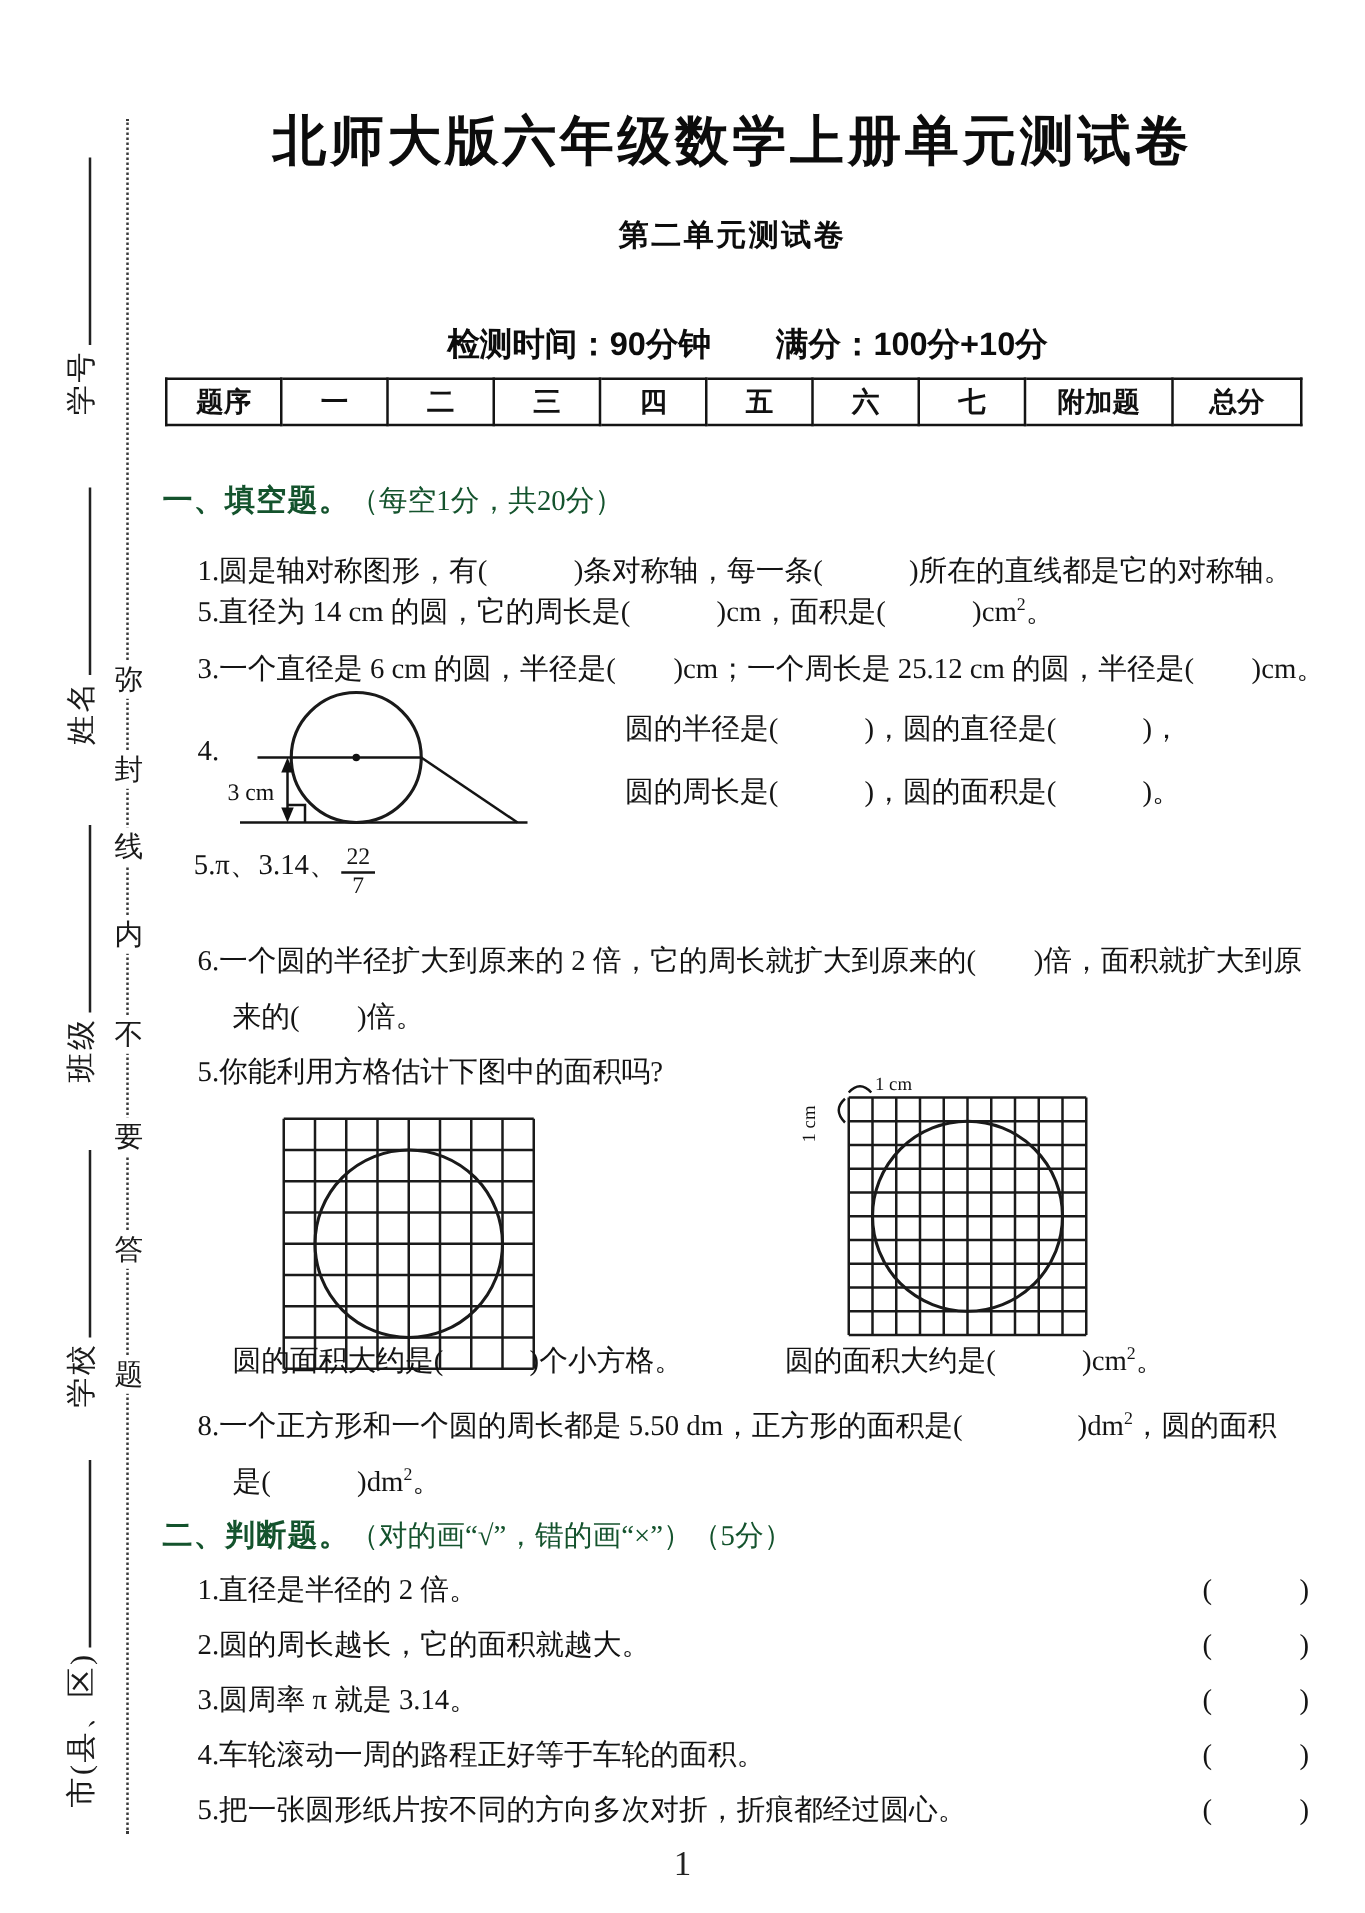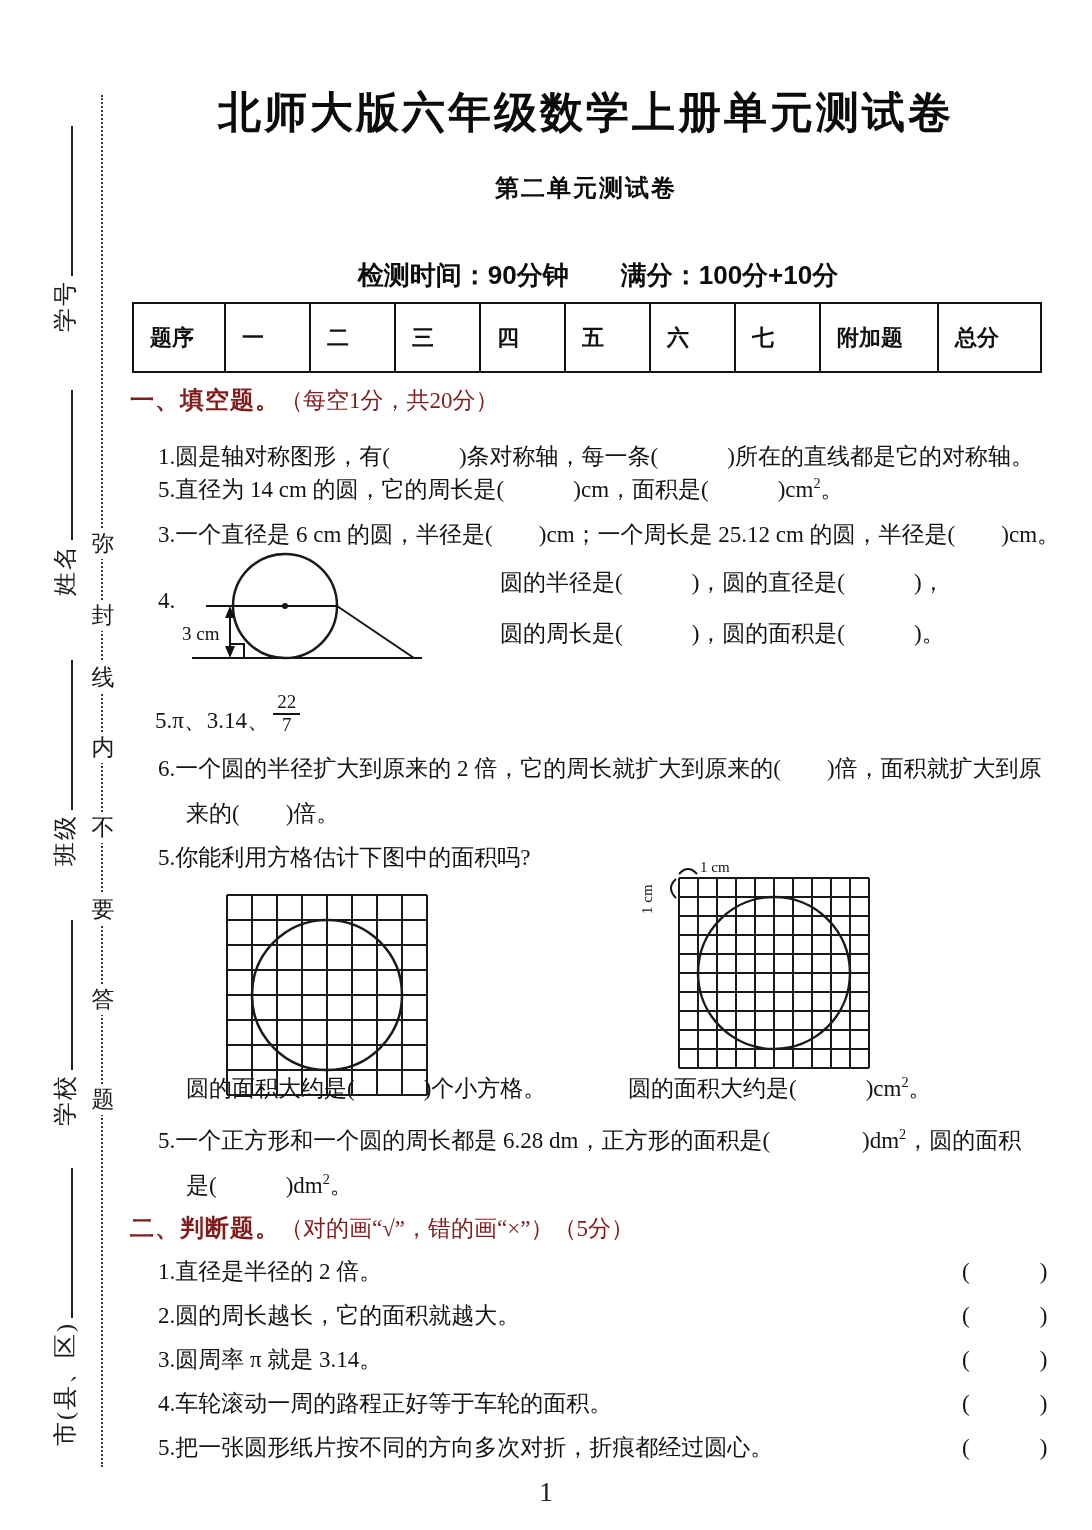--- a/index.html
+++ b/index.html
@@ -25,34 +25,34 @@
     font-family:"Liberation Sans",sans-serif;font-weight:bold;font-size:43px;letter-spacing:3px;color:#0c0c0c;}
   .subtitle{left:130px;top:172px;width:912px;text-align:center;
     font-family:"Liberation Sans",sans-serif;font-weight:bold;font-size:24px;letter-spacing:2px;color:#0c0c0c;}
   .exam-info{left:130px;top:258px;width:912px;text-align:center;text-indent:24px;
     font-family:"Liberation Sans",sans-serif;font-weight:bold;font-size:26px;color:#0c0c0c;}
   
   table.score{
     position:absolute;left:132px;top:302px;width:908px;border-collapse:collapse;table-layout:fixed;
     font-family:"Liberation Sans",sans-serif;font-weight:bold;font-size:22px;color:#111;
   }
-  table.score td{border:2.5px solid #141414;padding:16px;}
+  table.score td{border:2.5px solid #141414;text-align:center;padding:0;}
   table.score tr.r0 td{height:35px;}
   table.score tr.r1 td{height:39px;}
   col.c0{width:92px;} col.cn{width:85px;} col.c8{width:118px;} col.c9{width:103px;}
   
-  .shead{font-size:24px;white-space:nowrap;color:#7f1d1d;}
+  .shead{font-size:24px;white-space:nowrap;color:#14532d;}
   .shead b{font-family:"Liberation Sans",sans-serif;font-weight:bold;letter-spacing:1px;}
   .shead .note{font-size:23px;}
   .q{font-size:23px;white-space:nowrap;color:#141414;}
   .frac{display:inline-block;text-align:center;vertical-align:middle;font-size:19px;line-height:1.1;margin:0 3px;}
   .frac .den{display:block;border-top:2px solid #141414;padding:0 4px;}
   .frac .num{display:block;padding:0 4px;}
   sup{font-size:0.62em;}
-  .qflex{display:flex;align-items:flex-end;margin-top:16px;}
+  .qflex{display:flex;align-items:flex-start;}
   
   svg line,svg path.nf,svg path.brace{stroke:#141414;stroke-width:2;fill:none;}
   svg .gl{stroke:#1a1a1a;stroke-width:2;}
   svg .gc{fill:none;stroke:#1a1a1a;stroke-width:2.5;}
   svg .dot{fill:#111;}
   svg polygon{fill:#111;stroke:none;}
   svg text{font-family:"Liberation Serif",serif;font-size:19px;fill:#111;}
   svg text.unit{font-size:15px;}
   
   .jitem{font-size:23px;white-space:nowrap;color:#141414;}
@@ -220,21 +220,21 @@
     <line x1="41" y1="210" x2="231" y2="210" class="gl"></line>
     <circle cx="136" cy="115" r="76" class="gc"></circle>
   </svg>
 
 <div class="abs q" style="left:186px;top:1073px">圆的面积大约是(　　　)个小方格。</div>
 <div class="abs q" style="left:628px;top:1073px">
   <span>圆的面积大约是(　　　)cm</span><sup>2</sup><span>。</span>
 </div>
 
 <div class="abs q" style="left:158px;top:1125px">
-  <span>5.一个正方形和一个圆的周长都是 6.28 dm，正方形的面积是(　　　　)dm</span><sup>2</sup><span>，圆的面积</span>
+  <span>8.一个正方形和一个圆的周长都是 5.50 dm，正方形的面积是(　　　　)dm</span><sup>2</sup><span>，圆的面积</span>
 </div>
 <div class="abs q" style="left:186px;top:1170px">
   <span>是(　　　)dm</span><sup>2</sup><span>。</span>
 </div>
 
 <div class="abs shead" style="left:130px;top:1212px">
   <b>二、判断题。</b><span class="note">（对的画“√”，错的画“×”）（5分）</span>
 </div>
 
 <div class="abs jitem" style="left:158px;top:1256px">1.直径是半径的 2 倍。</div>

